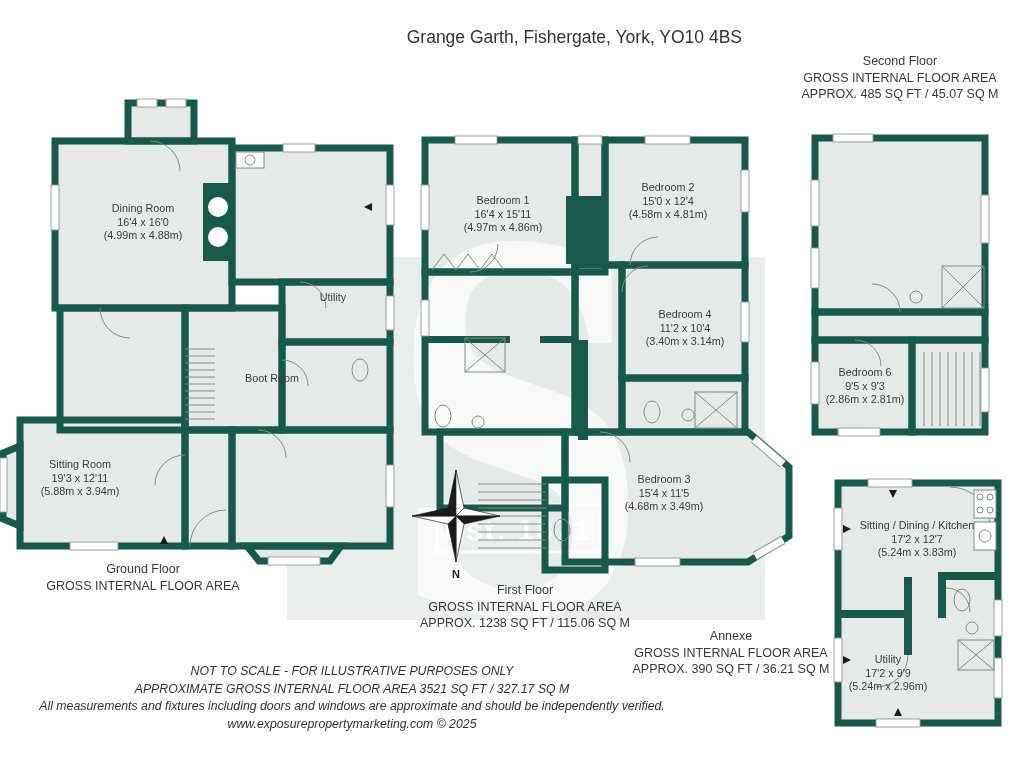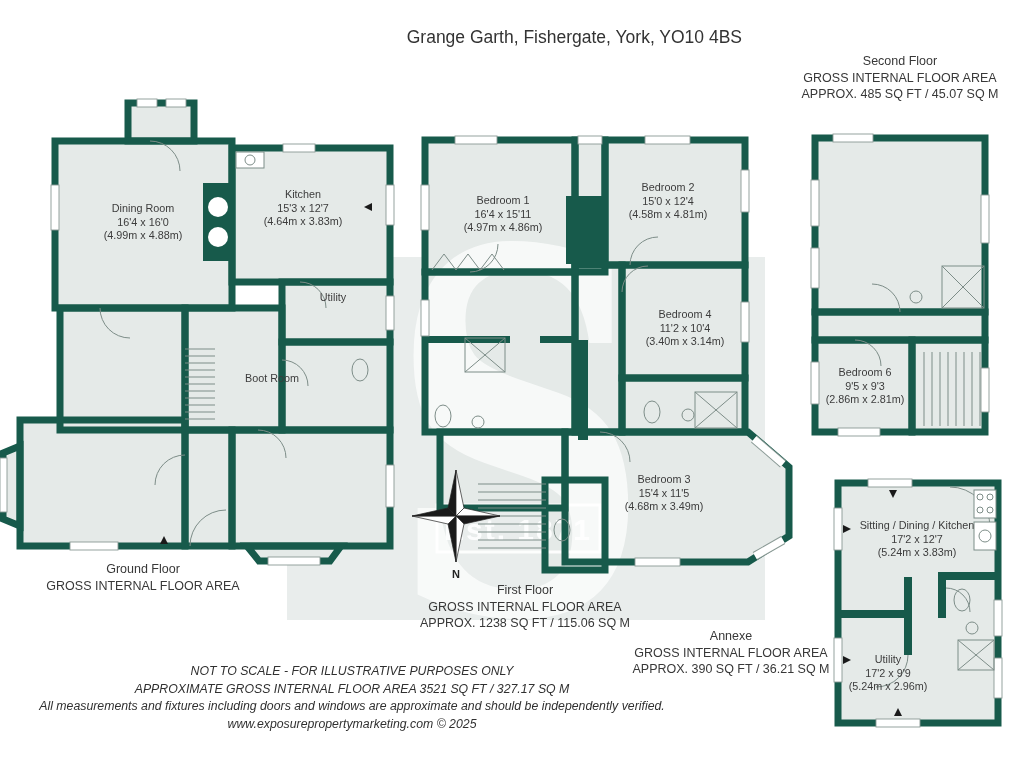--- a/index.html
+++ b/index.html
@@ -224,30 +224,30 @@
     <text x="456" y="578" text-anchor="middle" font-size="11" font-weight="bold" fill="#222222" font-family="Liberation Sans, sans-serif">N</text>
   </svg>
 
   <div class="page-title">Grange Garth, Fishergate, York, YO10 4BS</div>
 
   <div class="room-label" style="left:68px;top:202px;width:150px">
     <span class="rn">Dining Room</span>
     <span class="rd">16'4 x 16'0</span>
     <span class="rd">(4.99m x 4.88m)</span>
   </div>
-  <div class="room-label" style="left:228px;top:188px;width:150px">
-    <span class="rn">Kitchen</span>
-    <span class="rd">15'3 x 12'7</span>
-    <span class="rd">(4.64m x 3.83m)</span>
-  </div>
   <div class="room-label" style="left:283px;top:291px;width:100px">
     <span class="rn">Utility</span>
   </div>
   <div class="room-label" style="left:222px;top:372px;width:100px">
     <span class="rn">Boot Room</span>
+  </div>
+  <div class="room-label" style="left:5px;top:458px;width:150px">
+    <span class="rn">Sitting Room</span>
+    <span class="rd">19'3 x 12'11</span>
+    <span class="rd">(5.88m x 3.94m)</span>
   </div>
   <div class="room-label" style="left:428px;top:194px;width:150px">
     <span class="rn">Bedroom 1</span>
     <span class="rd">16'4 x 15'11</span>
     <span class="rd">(4.97m x 4.86m)</span>
   </div>
   <div class="room-label" style="left:593px;top:181px;width:150px">
     <span class="rn">Bedroom 2</span>
     <span class="rd">15'0 x 12'4</span>
     <span class="rd">(4.58m x 4.81m)</span>

